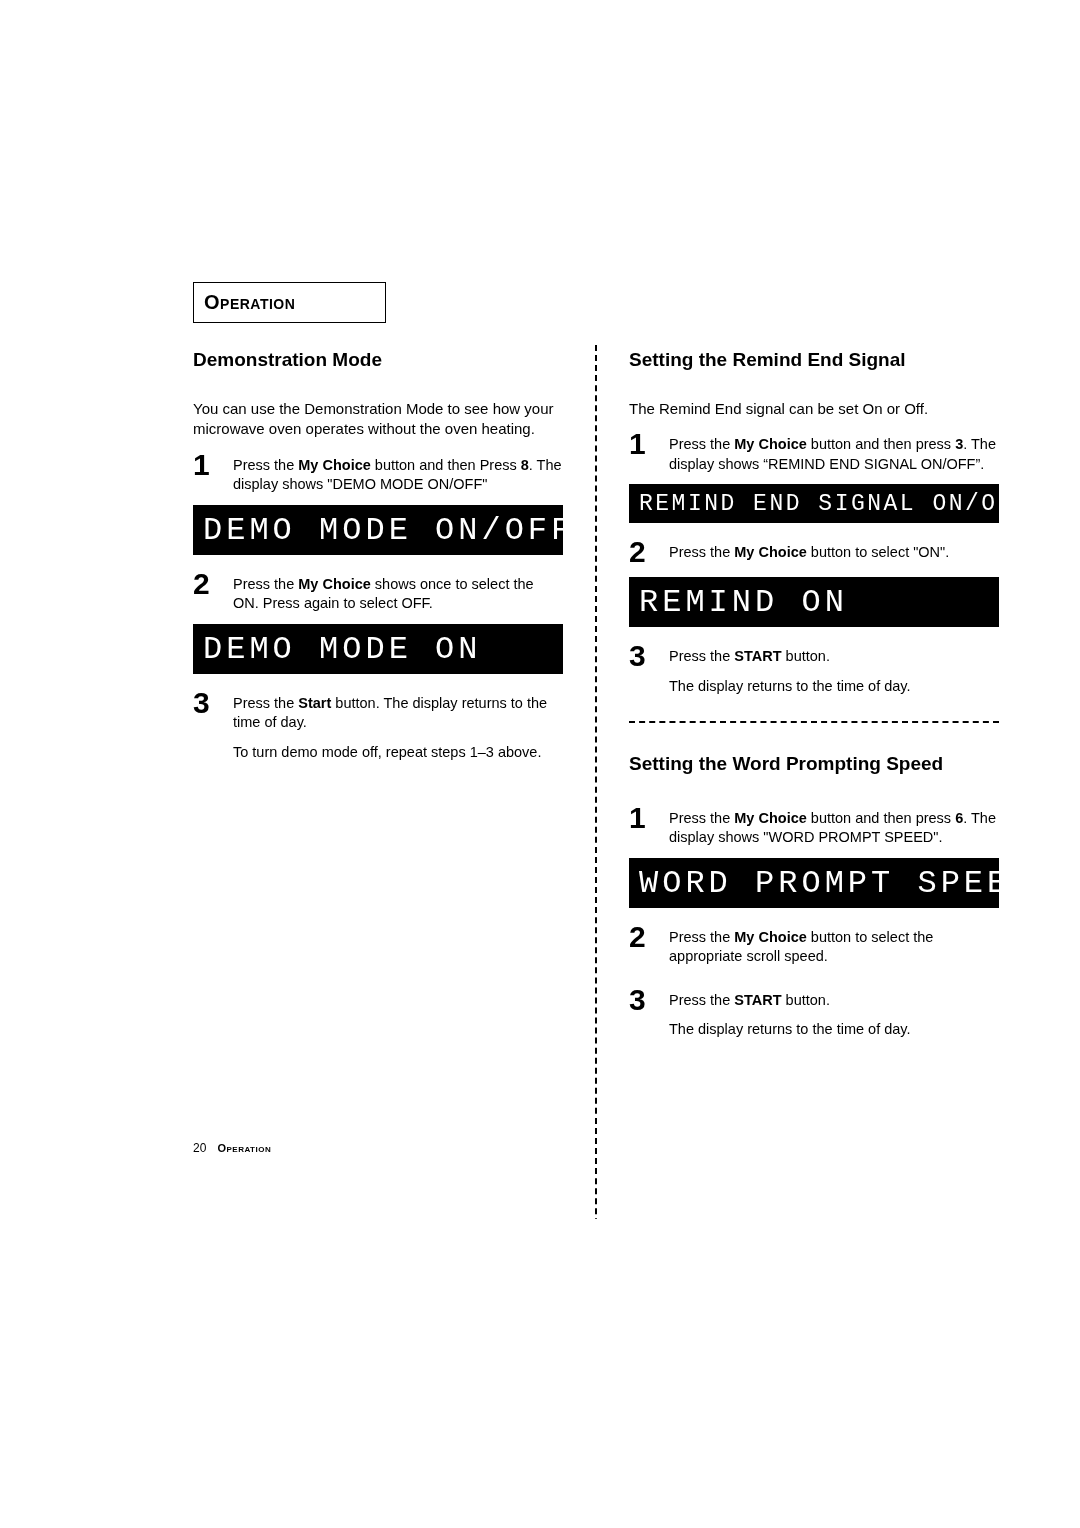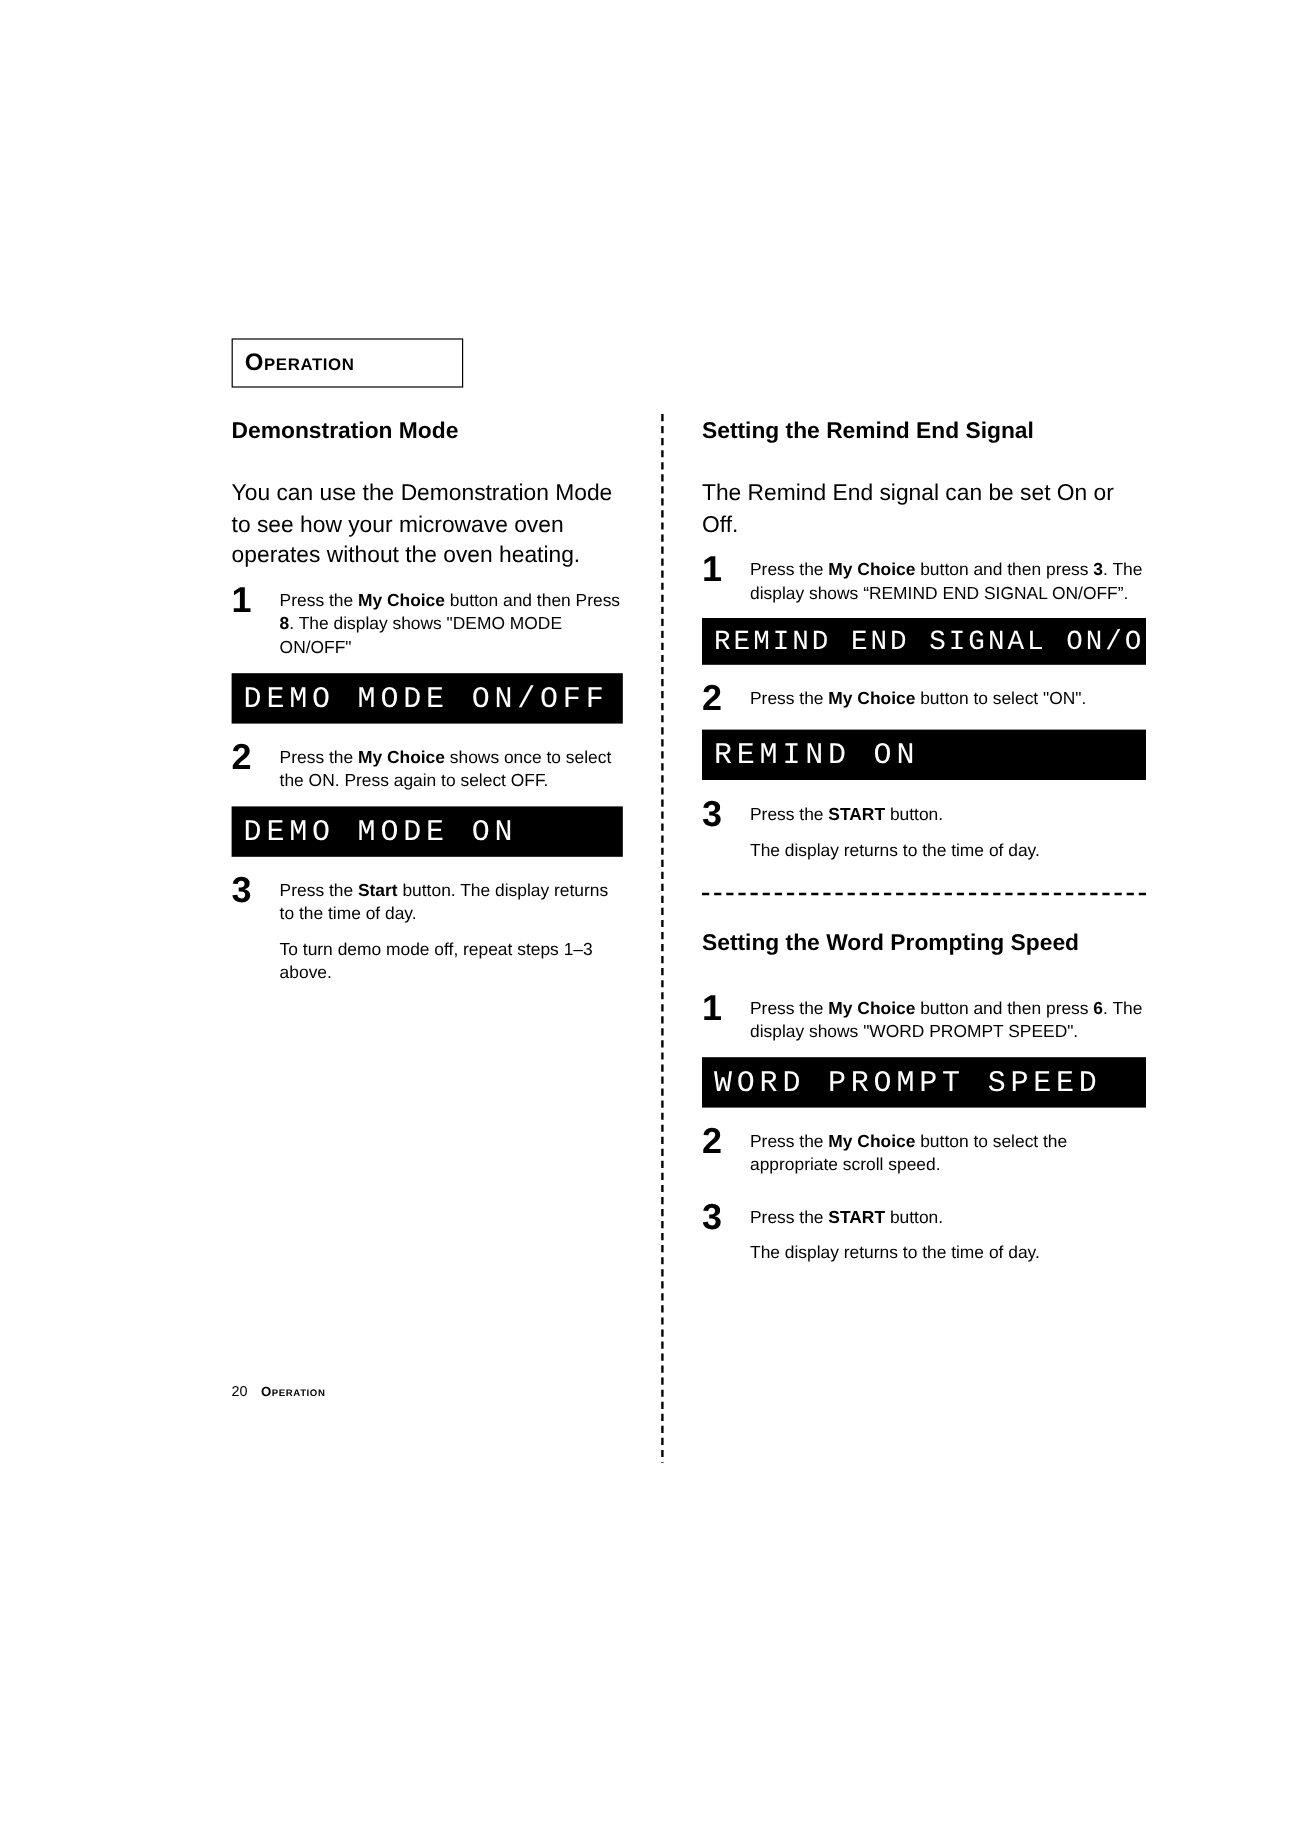--- a/index.html
+++ b/index.html
@@ -40,21 +40,21 @@
     margin-left: 0px;
     margin-right: 0px;
     height: 1070px;
   }
   .subhead {
     font-weight: bold;
     font-size: 19px;
     margin: 4px 0 28px 0;
   }
   .intro {
-    font-size: 19px;
+    font-size: 15px;
     line-height: 1.35;
     margin-bottom: 10px;
   }
   .step {
     display: flex;
     gap: 14px;
     margin: 6px 0 4px 0;
   }
   .step .num {
     font-size: 30px;
@@ -69,31 +69,31 @@
     padding-top: 6px;
   }
   .step .txt .b { font-weight: bold; }
   .step .sub {
     margin-top: 10px;
   }
   .lcd {
     background: #000;
     color: #fff;
     font-family: "Courier New", monospace;
-    font-size: 25px;
+    font-size: 32px;
     letter-spacing: 4px;
     padding: 7px 10px 6px 10px;
     margin: 10px 0 14px 0;
     white-space: nowrap;
     overflow: hidden;
   }
   .lcd.small { font-size: 23px; letter-spacing: 2.5px; }
   .footer {
     position: absolute;
-    bottom: 53px;
+    bottom: 64px;
     left: 193px;
     font-size: 11px;
   }
   .footer .pg { font-size: 12px; margin-right: 8px; }
   .footer .lbl { font-variant: small-caps; font-weight: bold; letter-spacing: 0.5px; }
   .hdash {
     border-top: 2px dashed #000;
     margin: 24px 0 30px 0;
   }
 </style>

